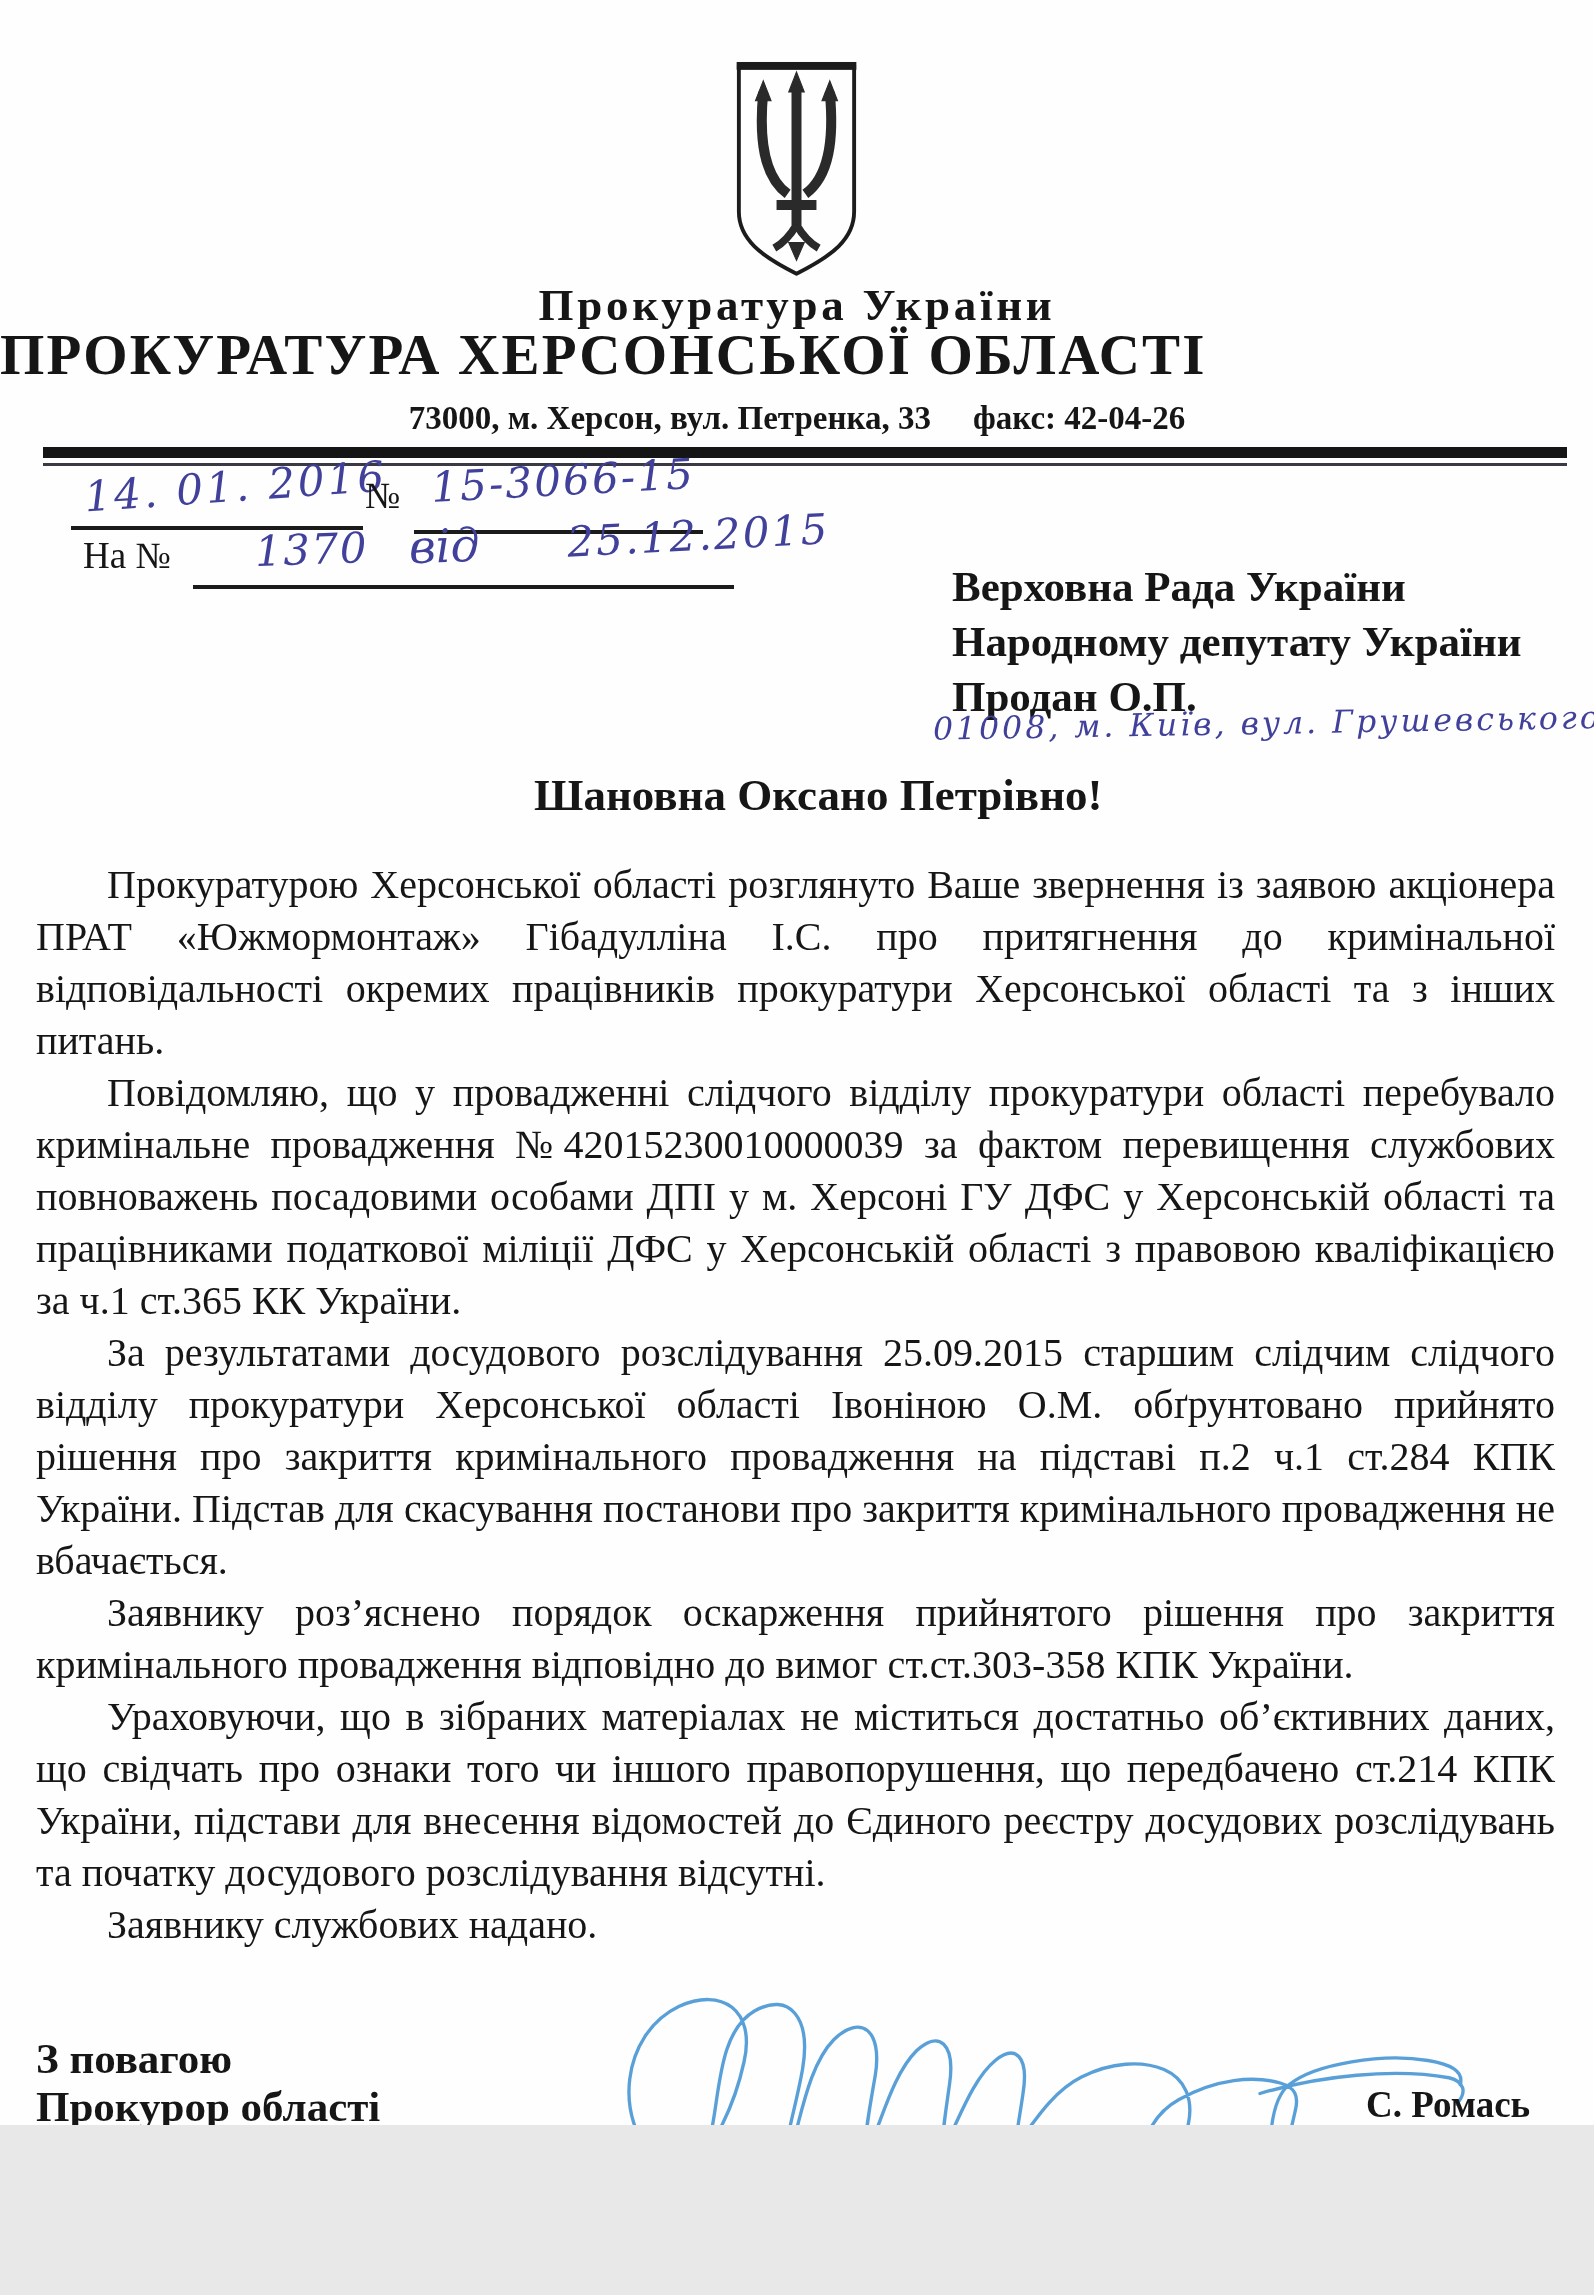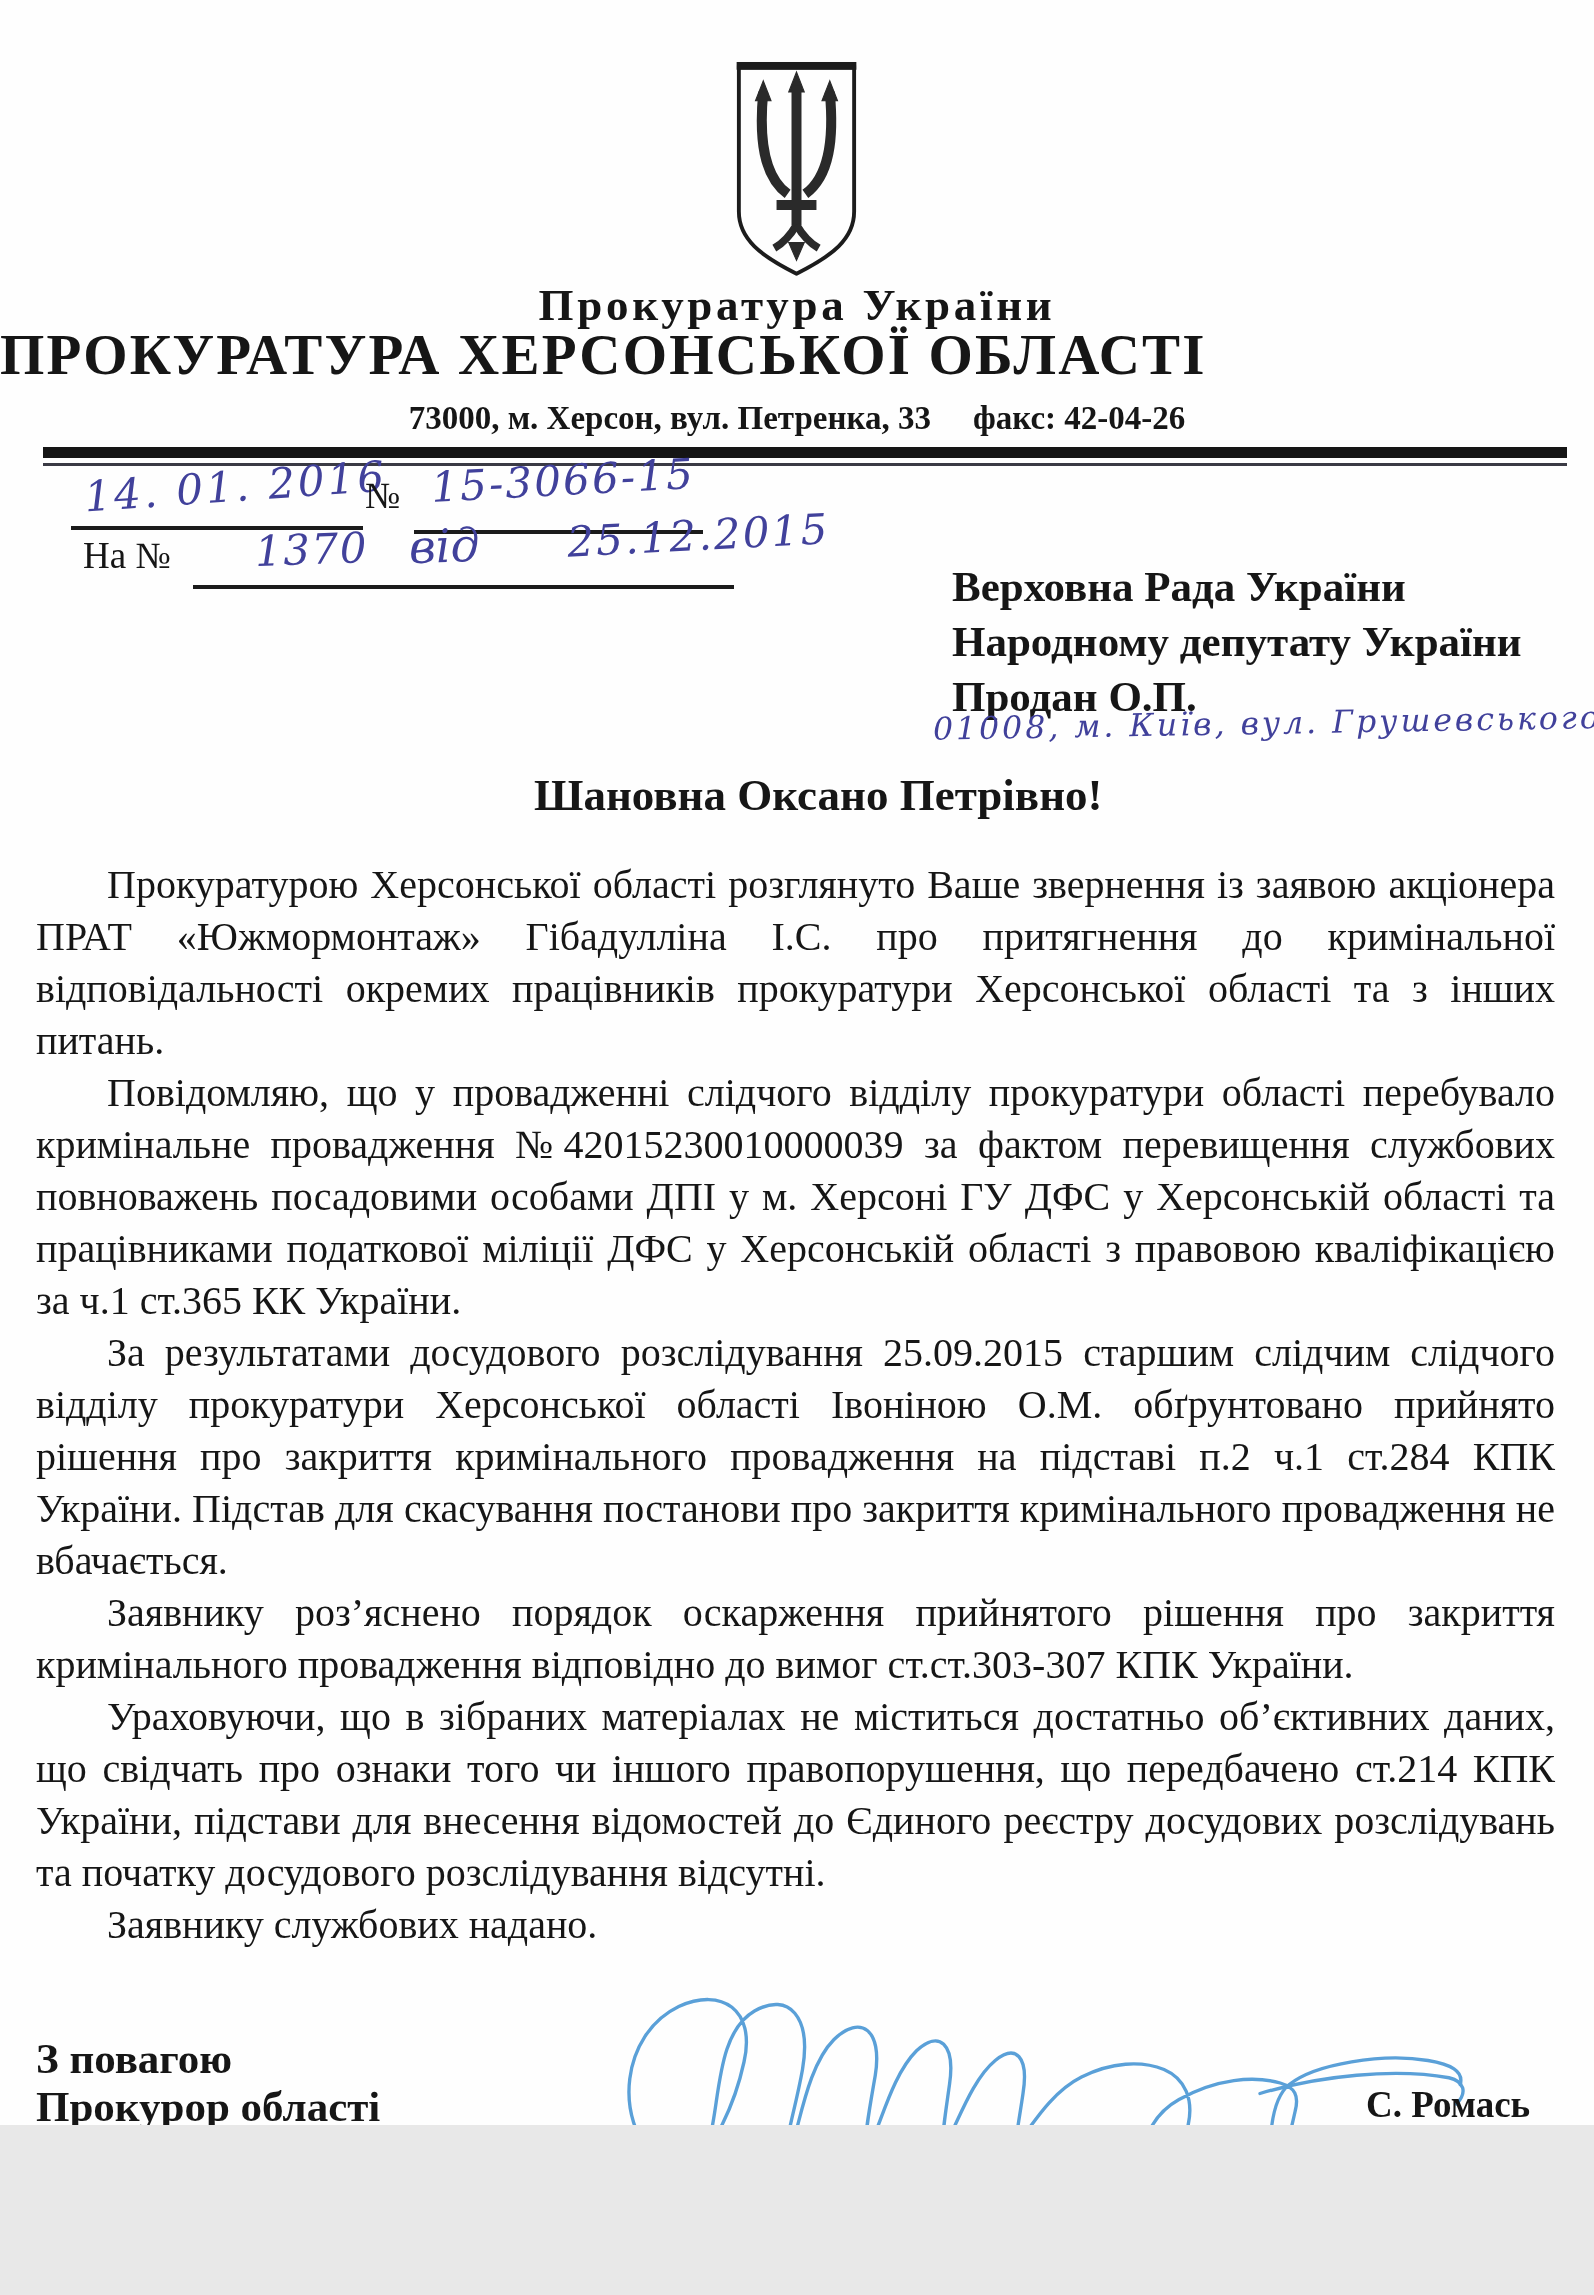--- a/index.html
+++ b/index.html
@@ -123,21 +123,21 @@
     <div>Продан О.П.</div>
   </div>
   <div class="hand recip-addr">01008, м. Київ, вул. Грушевського, 5</div>
 
   <div class="salutation">Шановна Оксано Петрівно!</div>
 
   <div class="body-text">
     <p>Прокуратурою Херсонської області розглянуто Ваше звернення із заявою акціонера ПРАТ «Южмормонтаж» Гібадулліна І.С. про притягнення до кримінальної відповідальності окремих працівників прокуратури Херсонської області та з інших питань.</p>
     <p>Повідомляю, що у провадженні слідчого відділу прокуратури області перебувало кримінальне провадження №42015230010000039 за фактом перевищення службових повноважень посадовими особами ДПІ у м. Херсоні ГУ ДФС у Херсонській області та працівниками податкової міліції ДФС у Херсонській області з правовою кваліфікацією за ч.1 ст.365 КК України.</p>
     <p>За результатами досудового розслідування 25.09.2015 старшим слідчим слідчого відділу прокуратури Херсонської області Івоніною О.М. обґрунтовано прийнято рішення про закриття кримінального провадження на підставі п.2 ч.1 ст.284 КПК України. Підстав для скасування постанови про закриття кримінального провадження не вбачається.</p>
-    <p>Заявнику роз’яснено порядок оскарження прийнятого рішення про закриття кримінального провадження відповідно до вимог ст.ст.303-307 КПК України.</p>
+    <p>Заявнику роз’яснено порядок оскарження прийнятого рішення про закриття кримінального провадження відповідно до вимог ст.ст.303-358 КПК України.</p>
     <p>Ураховуючи, що в зібраних матеріалах не міститься достатньо об’єктивних даних, що свідчать про ознаки того чи іншого правопорушення, що передбачено ст.214 КПК України, підстави для внесення відомостей до Єдиного реєстру досудових розслідувань та початку досудового розслідування відсутні.</p>
     <p>Заявнику службових надано.</p>
   </div>
 
   <div class="closing">З повагою</div>
   <div class="sig-title">Прокурор області</div>
 
   <svg class="signature-svg" viewBox="0 0 1200 320">
     <g fill="none" stroke="#5aa0d8" stroke-width="4.5" stroke-linecap="round">
       <path d="M75,260

